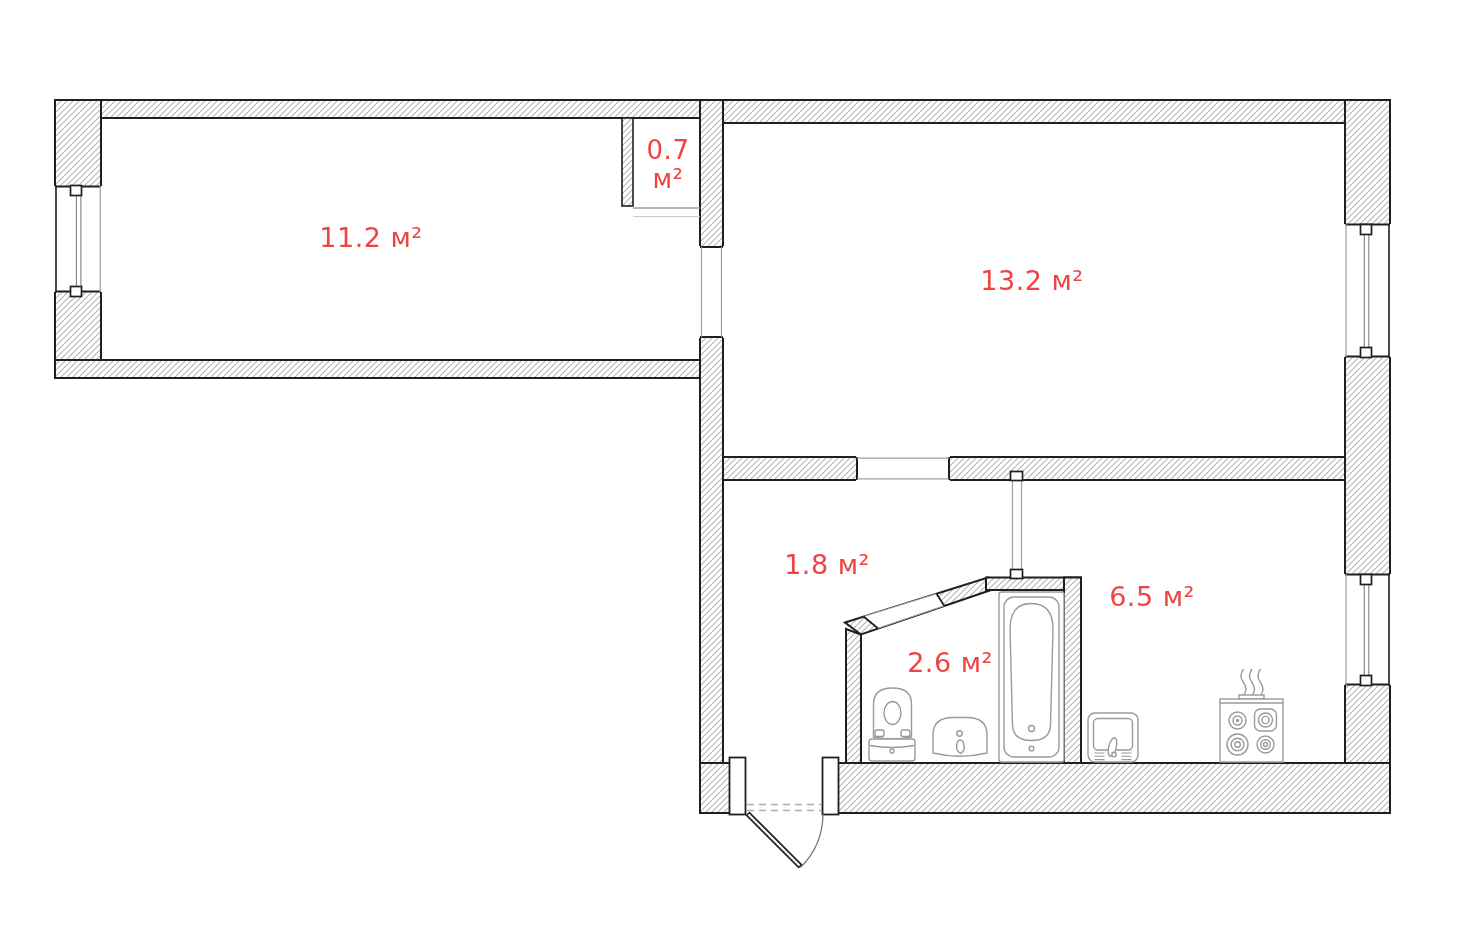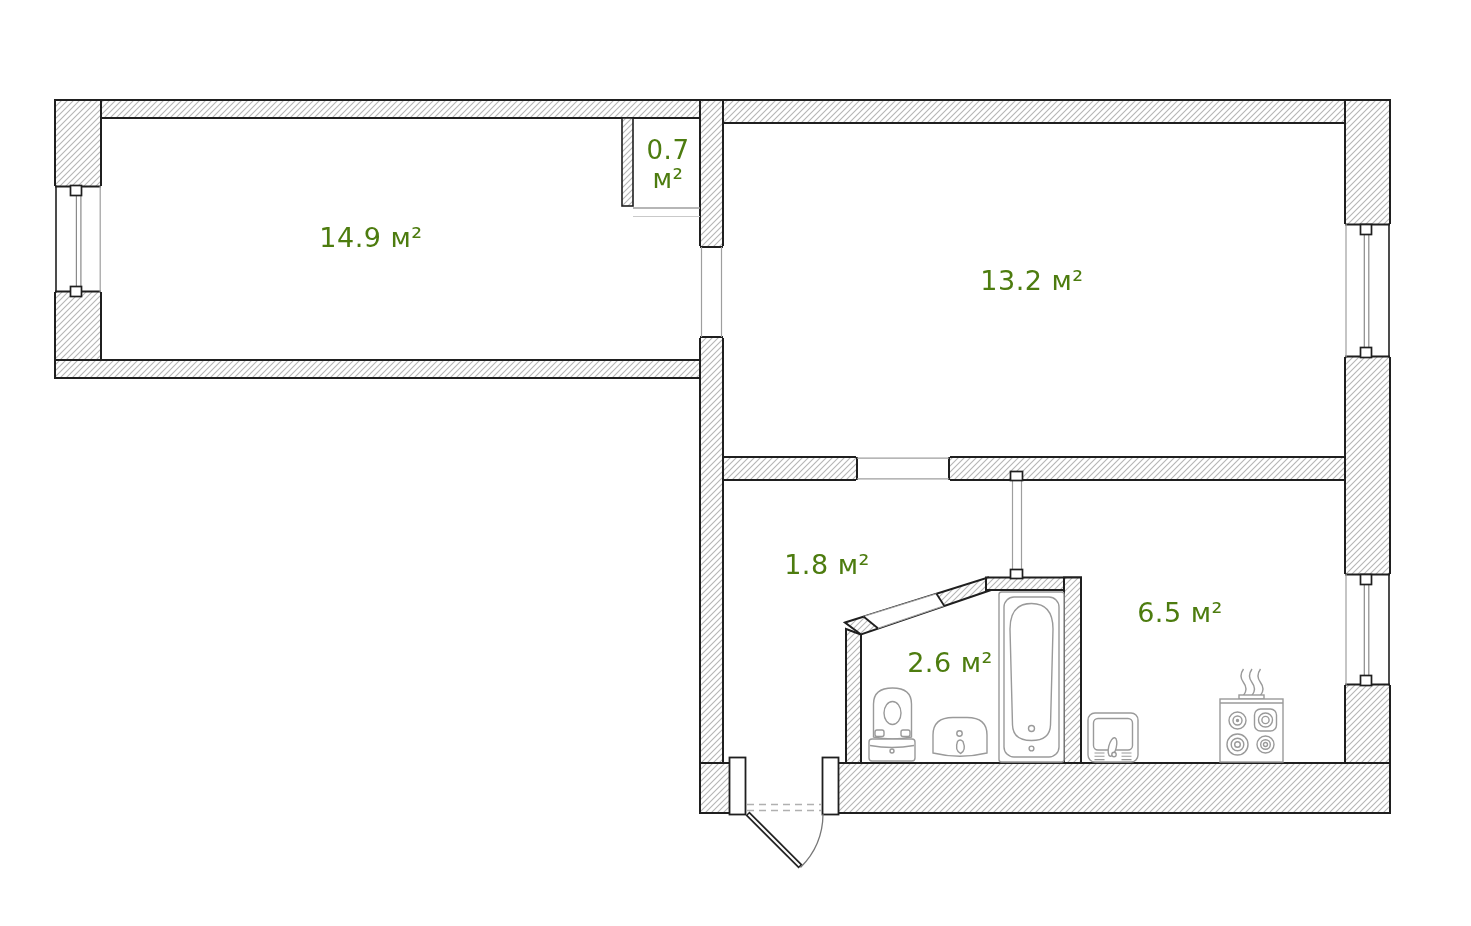--- a/index.html
+++ b/index.html
@@ -8,21 +8,21 @@
     width: 1471px;
     height: 926px;
     background: #ffffff;
     font-family: "DejaVu Sans", "Liberation Sans", sans-serif;
     overflow: hidden;
   }
   .plan svg { position: absolute; left: 0; top: 0; }
   .room-label {
     position: absolute;
     transform: translate(-50%, -50%);
-    color: #4d7c0f;
+    color: #ef4444;
     font-size: 27px;
     letter-spacing: 0.5px;
     white-space: nowrap;
     text-align: center;
     line-height: 1.1;
   }
   .room-label.niche { font-size: 26px; line-height: 29px; }
 </style>
 </head>
 <body>
@@ -187,28 +187,28 @@
       <circle cx="1237.5" cy="744.5" r="10.5"></circle>
       <circle cx="1237.5" cy="744.5" r="6.3"></circle>
       <circle cx="1237.5" cy="744.5" r="2.8"></circle>
       <circle cx="1265.5" cy="744.5" r="8.5"></circle>
       <circle cx="1265.5" cy="744.5" r="4.8"></circle>
       <circle cx="1265.5" cy="744.5" r="2"></circle>
     </g>
   </g>
 </svg>
 
-  <div class="room-label" style="left:371px; top:238px;">14.9 м²</div>
+  <div class="room-label" style="left:371px; top:238px;">11.2 м²</div>
 
   <div class="room-label niche" style="left:668px; top:165px;">
     <div>0.7</div>
     <div>м²</div>
   </div>
 
   <div class="room-label" style="left:1032px; top:281px;">13.2 м²</div>
 
   <div class="room-label" style="left:827px; top:565px;">1.8 м²</div>
 
   <div class="room-label" style="left:950px; top:663px;text-align:center;">2.6 м²</div>
 
-  <div class="room-label" style="left:1180px; top:597px;margin-top:16px;">6.5 м²</div>
+  <div class="room-label" style="left:1152px; top:597px;">6.5 м²</div>
 
 </div>
 
 </body></html>

